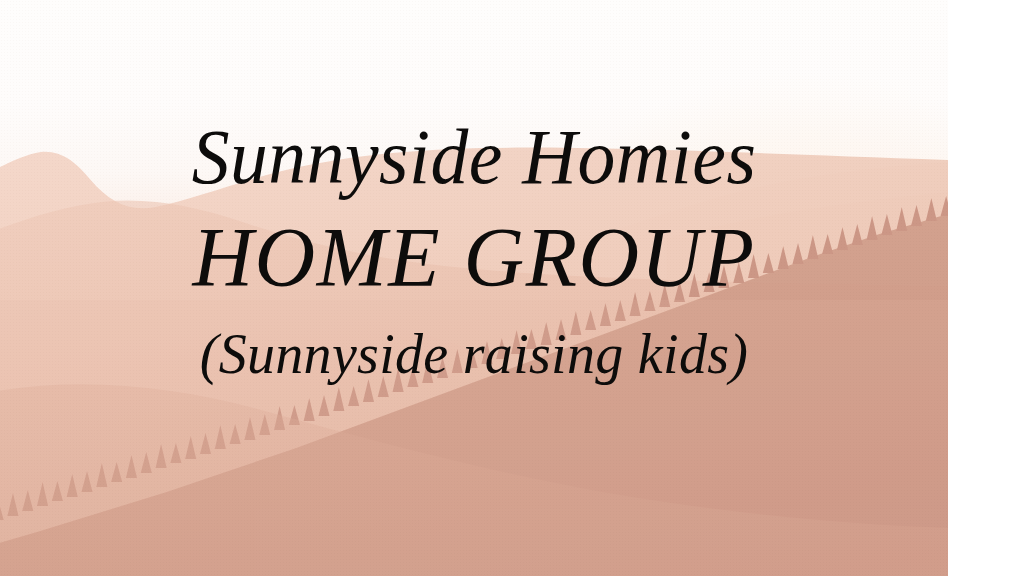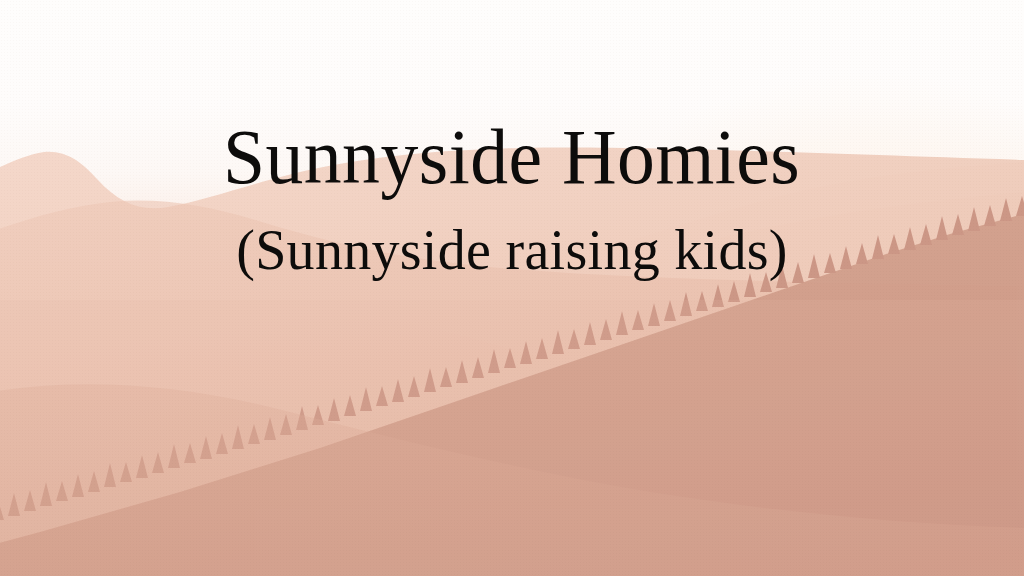--- a/index.html
+++ b/index.html
@@ -4,25 +4,26 @@
 <title>Sunnyside Homies Home Group</title>
 <style>
   html, body {
     margin: 0;
     padding: 0;
     background: #ffffff;
   }
 
   #slide {
     position: relative;
-    width: 1024px;
+    width: 948px;
     height: 576px;
     overflow: hidden;
     font-family: "Liberation Serif", "DejaVu Serif", serif;
     background: #fdfbfa;
+    font-style: italic;
   }
 
   
   .bg-photo {
     position: absolute;
     inset: 0;
     overflow: hidden;
   }
 
   
@@ -257,16 +258,17 @@
                L1024,576 Z" fill="url(#gFore)" opacity="0.34"></path>
 
       <rect x="0" y="300" width="1024" height="276" fill="#e8bda9" opacity="0.16"></rect>
     </svg>
 
     <div class="grain"></div>
   </div>
 
   <div class="text-block">
     <div class="line line-title">Sunnyside Homies</div>
+    <div class="line line-subtitle">HOME GROUP</div>
     <div class="line line-tagline">(Sunnyside raising kids)</div>
   </div>
 
 </div>
 
 </body></html>

